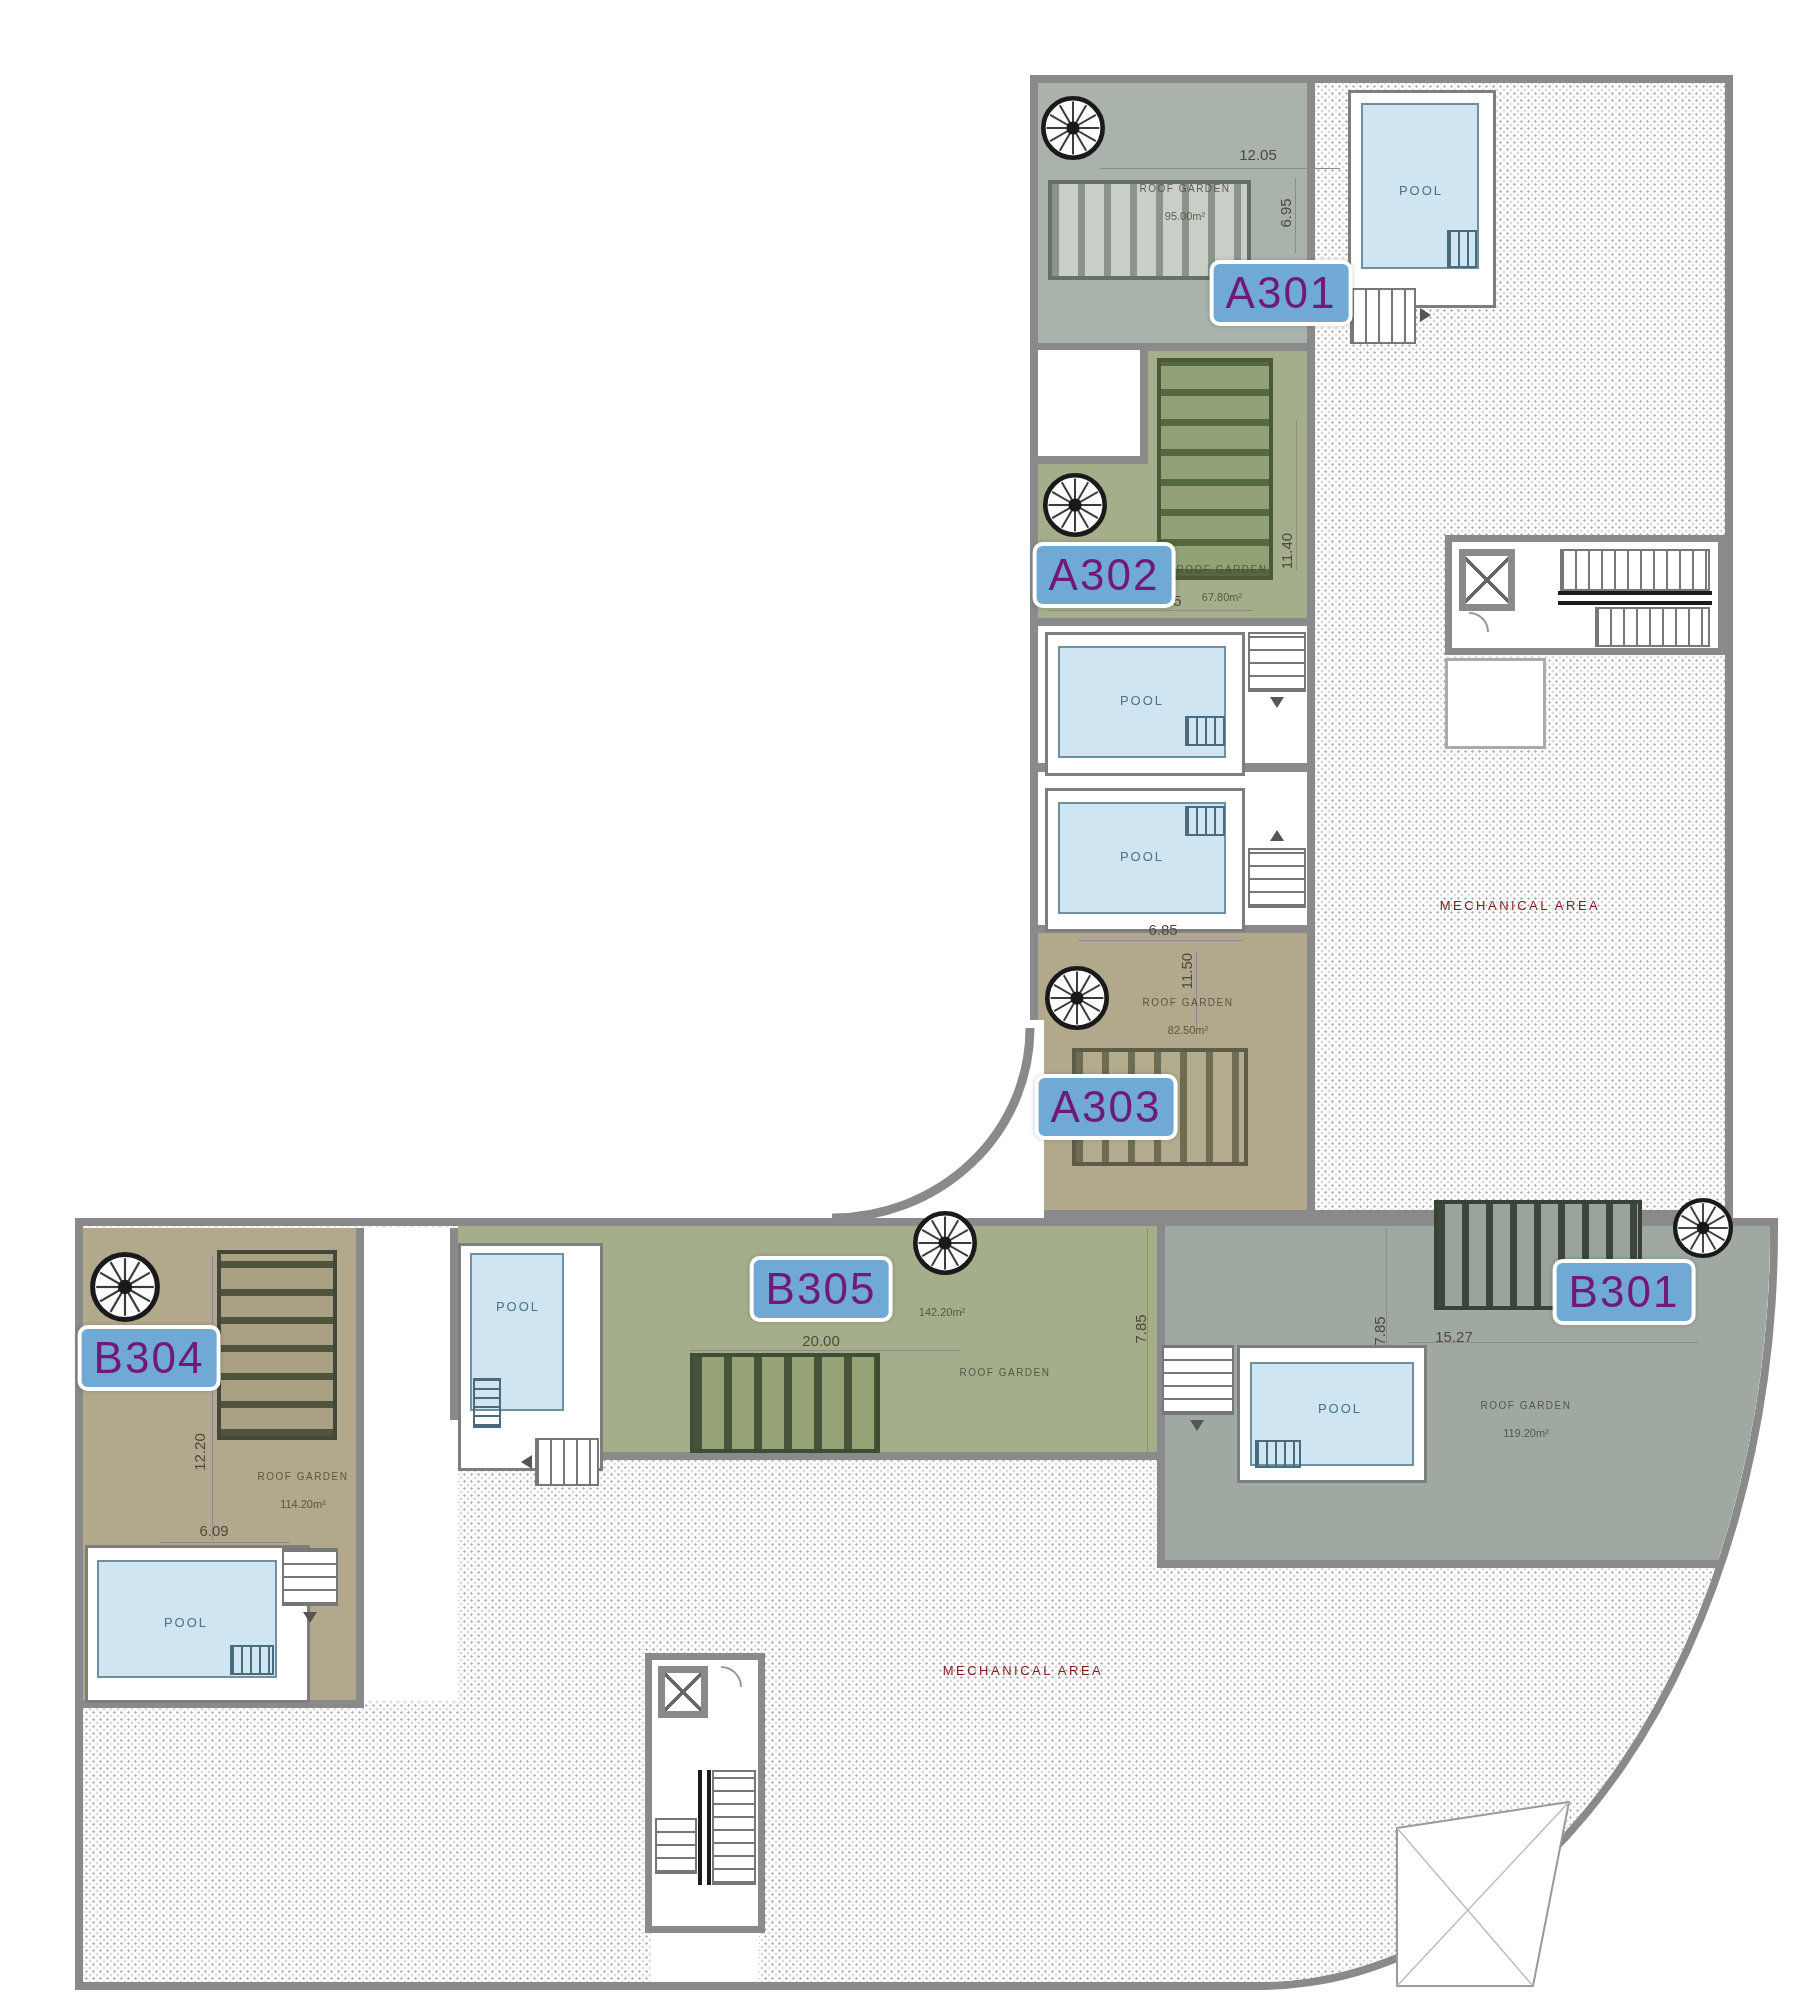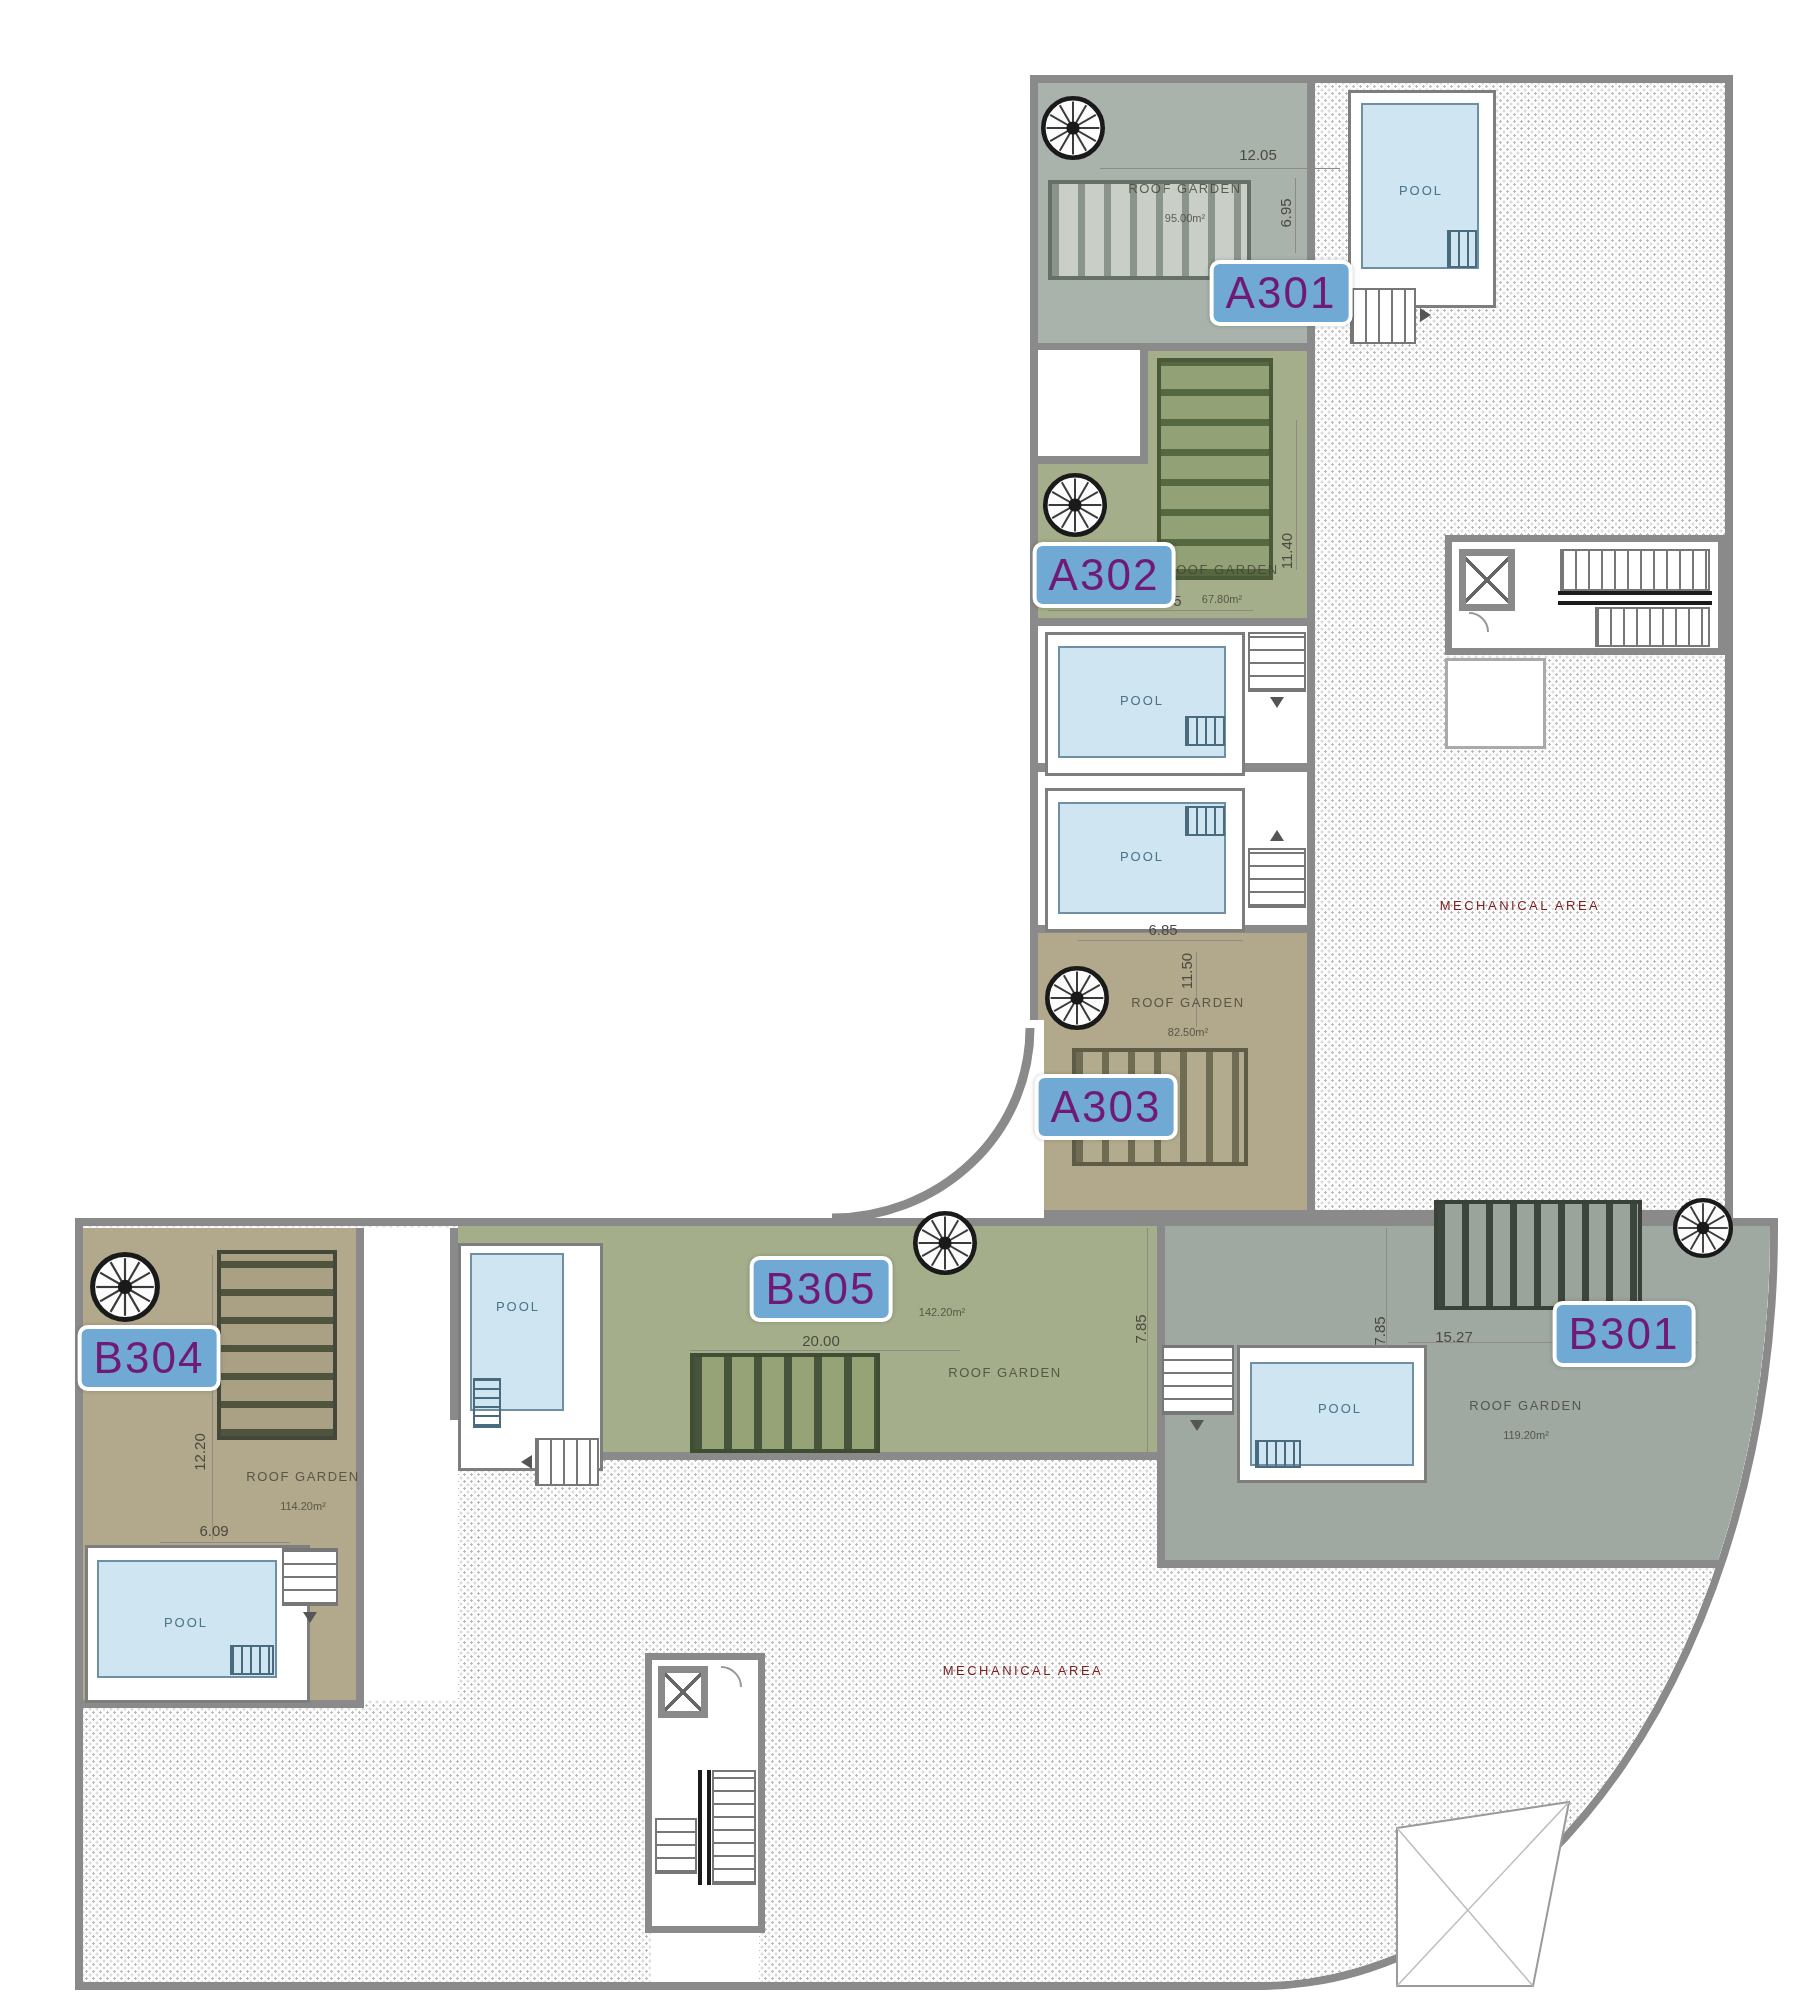--- a/index.html
+++ b/index.html
@@ -38,21 +38,21 @@
   .landing-v{position:absolute;z-index:5;background:linear-gradient(90deg,#1c1c1c 0 32%,#fff 32% 68%,#1c1c1c 68% 100%);}
   .arc{position:absolute;z-index:5;border:2px solid #999;border-radius:50%;clip-path:inset(0 0 50% 50%);}
   .wpatch{position:absolute;background:#fff;z-index:3;}
   .fan{position:absolute;z-index:5;}
   .fan svg{width:100%;height:100%;display:block;}
   
   .dl{position:absolute;background:#8f8a82;z-index:5;}
   .ctr{position:absolute;transform:translate(-50%,-50%);white-space:nowrap;z-index:5;}
   .ctr.rot{transform:translate(-50%,-50%) rotate(-90deg);}
   .dim{font-size:15px;color:#4c4a40;}
-  .rg{display:block;font-size:13px;letter-spacing:1.5px;color:rgba(70,68,55,.82);}
+  .rg{display:block;font-size:10px;letter-spacing:1.5px;color:rgba(70,68,55,.82);}
   .area{display:block;font-size:11px;color:rgba(70,68,55,.82);margin-top:16px;}
   .gard{position:absolute;transform:translate(-50%,-50%);text-align:center;z-index:5;white-space:nowrap;}
   .pool-t{font-size:13px;letter-spacing:2px;color:#4b7489;}
   .mech-t{font-size:13px;letter-spacing:2.5px;color:#7f1d1d;}
   .badge{position:absolute;transform:translate(-50%,-50%);z-index:7;background:#70a9d4;color:#701a75;
     border:4px solid #fff;border-radius:10px;font-size:44px;line-height:1;padding:7px 12px;
     letter-spacing:2px;box-shadow:0 0 4px rgba(0,0,0,.18);cursor:pointer;}
   .tri{width:0;height:0;position:absolute;z-index:5;border:7px solid transparent;}
   .tri.down{border-top:11px solid #555;border-bottom:none;}
   .tri.up{border-bottom:11px solid #555;border-top:none;}
@@ -335,15 +335,15 @@
   <div class="ctr pool-t" style="left:1340px;top:1408px;">POOL</div>
 
   <div class="ctr mech-t" style="left:1520px;top:905px;">MECHANICAL AREA</div>
   <div class="ctr mech-t" style="left:1023px;top:1670px;">MECHANICAL AREA</div>
 
   <div class="badge" style="left:1281px;top:293px;">A301</div>
   <div class="badge" style="left:1104px;top:575px;">A302</div>
   <div class="badge" style="left:1106px;top:1107px;">A303</div>
   <div class="badge" style="left:149px;top:1358px;">B304</div>
   <div class="badge" style="left:821px;top:1289px;">B305</div>
-  <div class="badge" style="left:1624px;top:1334px;">B301</div>
+  <div class="badge" style="left:1624px;top:1292px;">B301</div>
 
 </div>
 
 </body></html>

